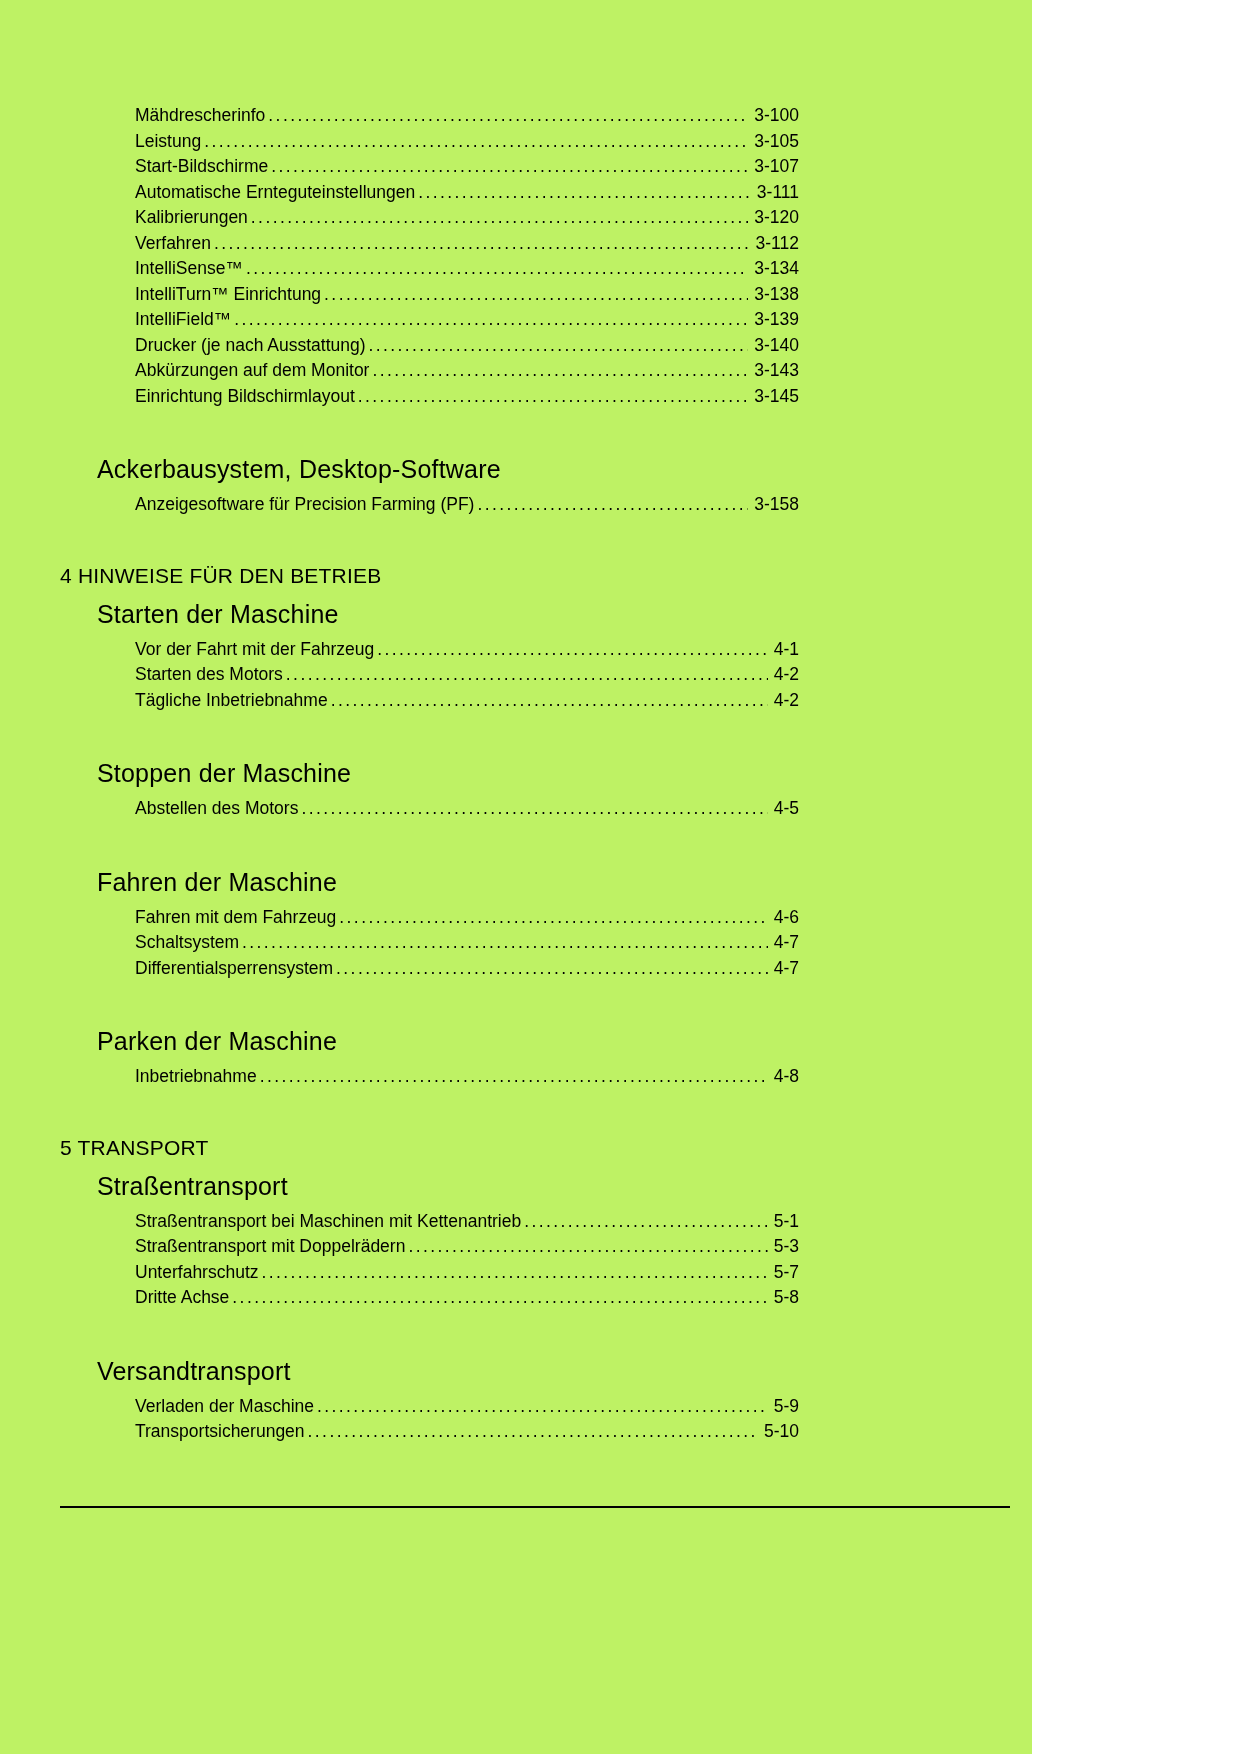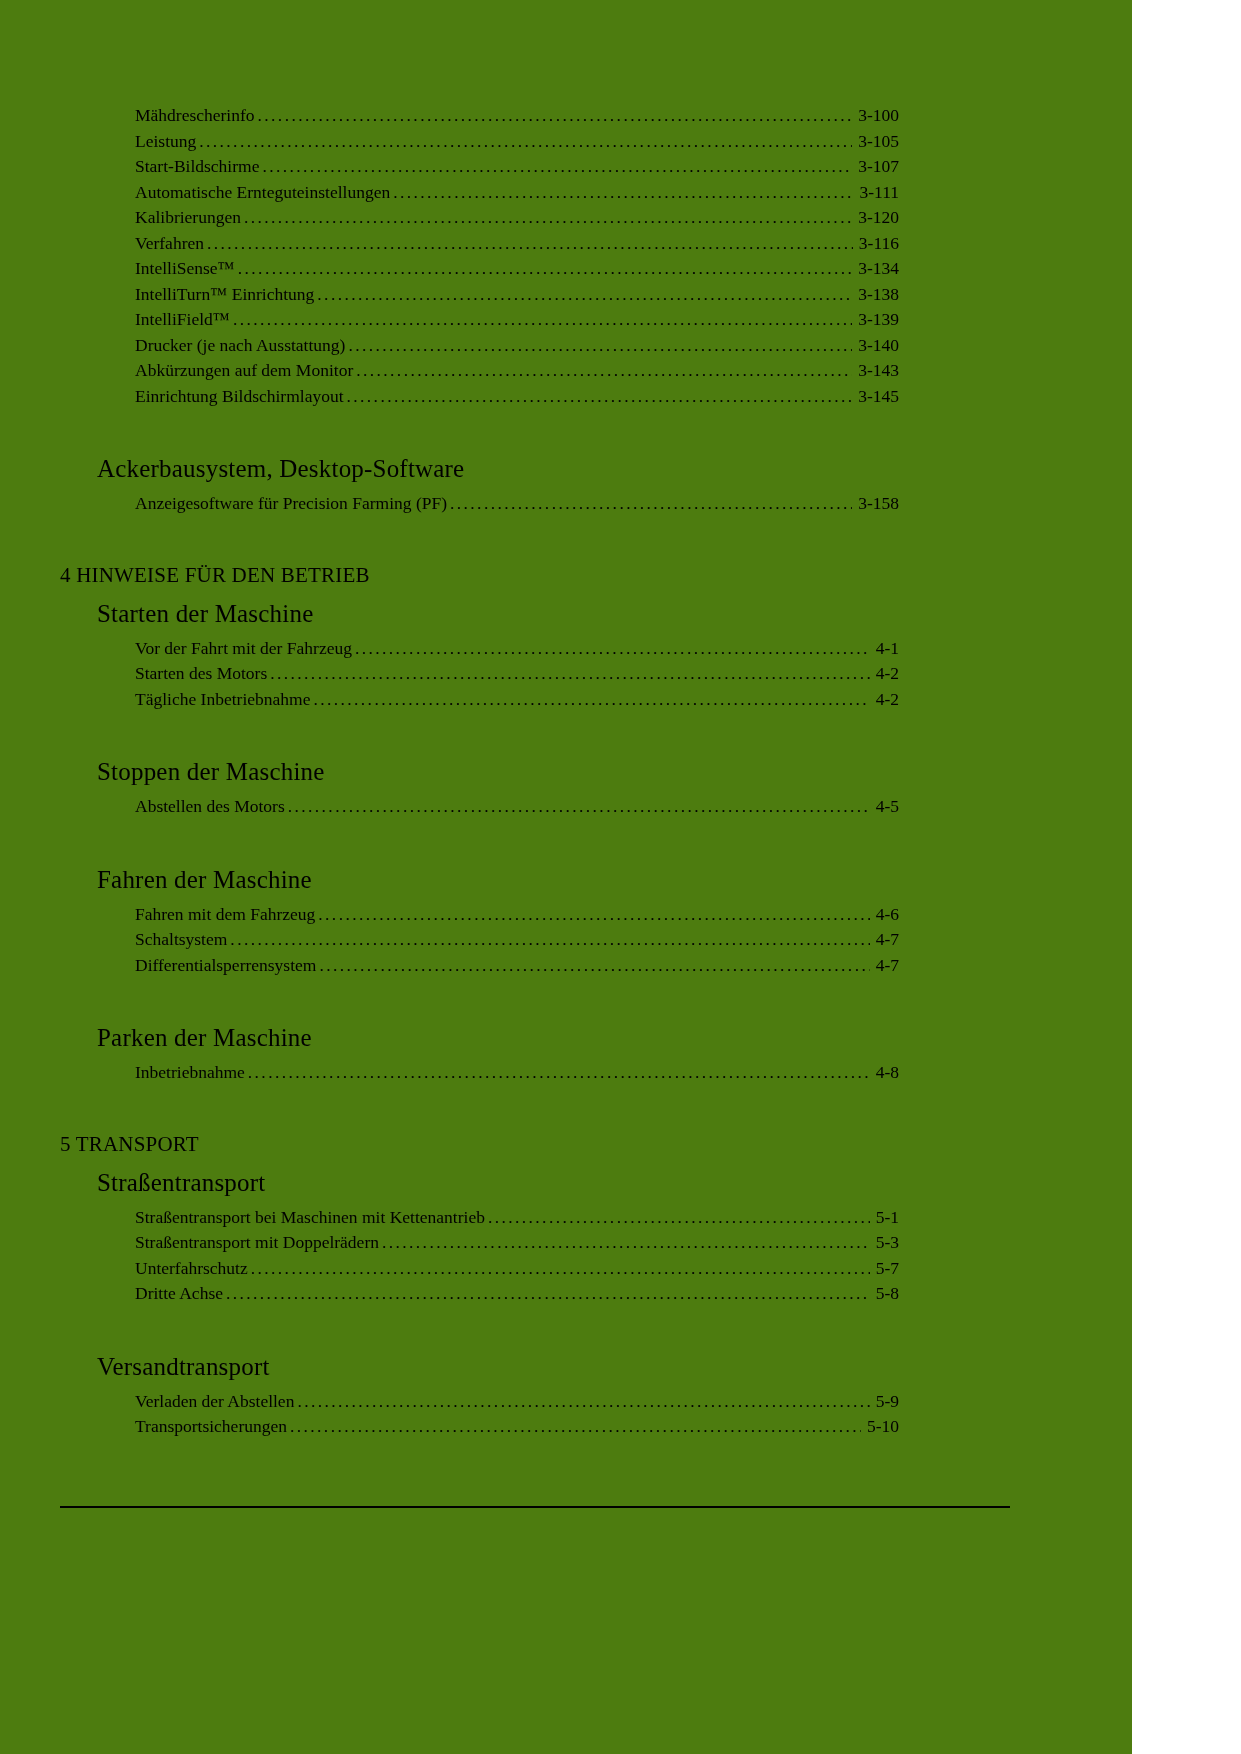--- a/index.html
+++ b/index.html
@@ -1,22 +1,22 @@
 <!DOCTYPE html>
 <html><head>
 <meta charset="utf-8">
 <style>
   html, body { margin: 0; padding: 0; background: #ffffff; }
   .page {
     position: relative;
-    width: 1132px;
+    width: 1032px;
     height: 1754px;
-    background: #4d7c0f;
+    background: #bef264;
     color: #000000;
-    font-family: Liberation Serif, serif;
+    font-family: Liberation Sans, sans-serif;
     overflow: hidden;
   }
   .content {
     box-sizing: border-box;
     padding: 103px 233px 0 60px;
   }
   .chapter {
     font-size: 21px;
     font-weight: 400;
     margin-top: 46px;
@@ -90,21 +90,21 @@
           <span class="toc-page">3-111</span>
         </div>
         <div class="toc-entry">
           <span class="toc-title">Kalibrierungen</span>
           <span class="leader"></span>
           <span class="toc-page">3-120</span>
         </div>
         <div class="toc-entry">
           <span class="toc-title">Verfahren</span>
           <span class="leader"></span>
-          <span class="toc-page">3-116</span>
+          <span class="toc-page">3-112</span>
         </div>
         <div class="toc-entry">
           <span class="toc-title">IntelliSense™</span>
           <span class="leader"></span>
           <span class="toc-page">3-134</span>
         </div>
         <div class="toc-entry">
           <span class="toc-title">IntelliTurn™ Einrichtung</span>
           <span class="leader"></span>
           <span class="toc-page">3-138</span>
@@ -211,21 +211,21 @@
         </div>
         <div class="toc-entry">
           <span class="toc-title">Dritte Achse</span>
           <span class="leader"></span>
           <span class="toc-page">5-8</span>
         </div>
       </div>
       <div class="section">Versandtransport</div>
       <div class="entries">
         <div class="toc-entry">
-          <span class="toc-title">Verladen der Abstellen</span>
+          <span class="toc-title">Verladen der Maschine</span>
           <span class="leader"></span>
           <span class="toc-page">5-9</span>
         </div>
         <div class="toc-entry">
           <span class="toc-title">Transportsicherungen</span>
           <span class="leader"></span>
           <span class="toc-page">5-10</span>
         </div>
       </div>
     </div>

